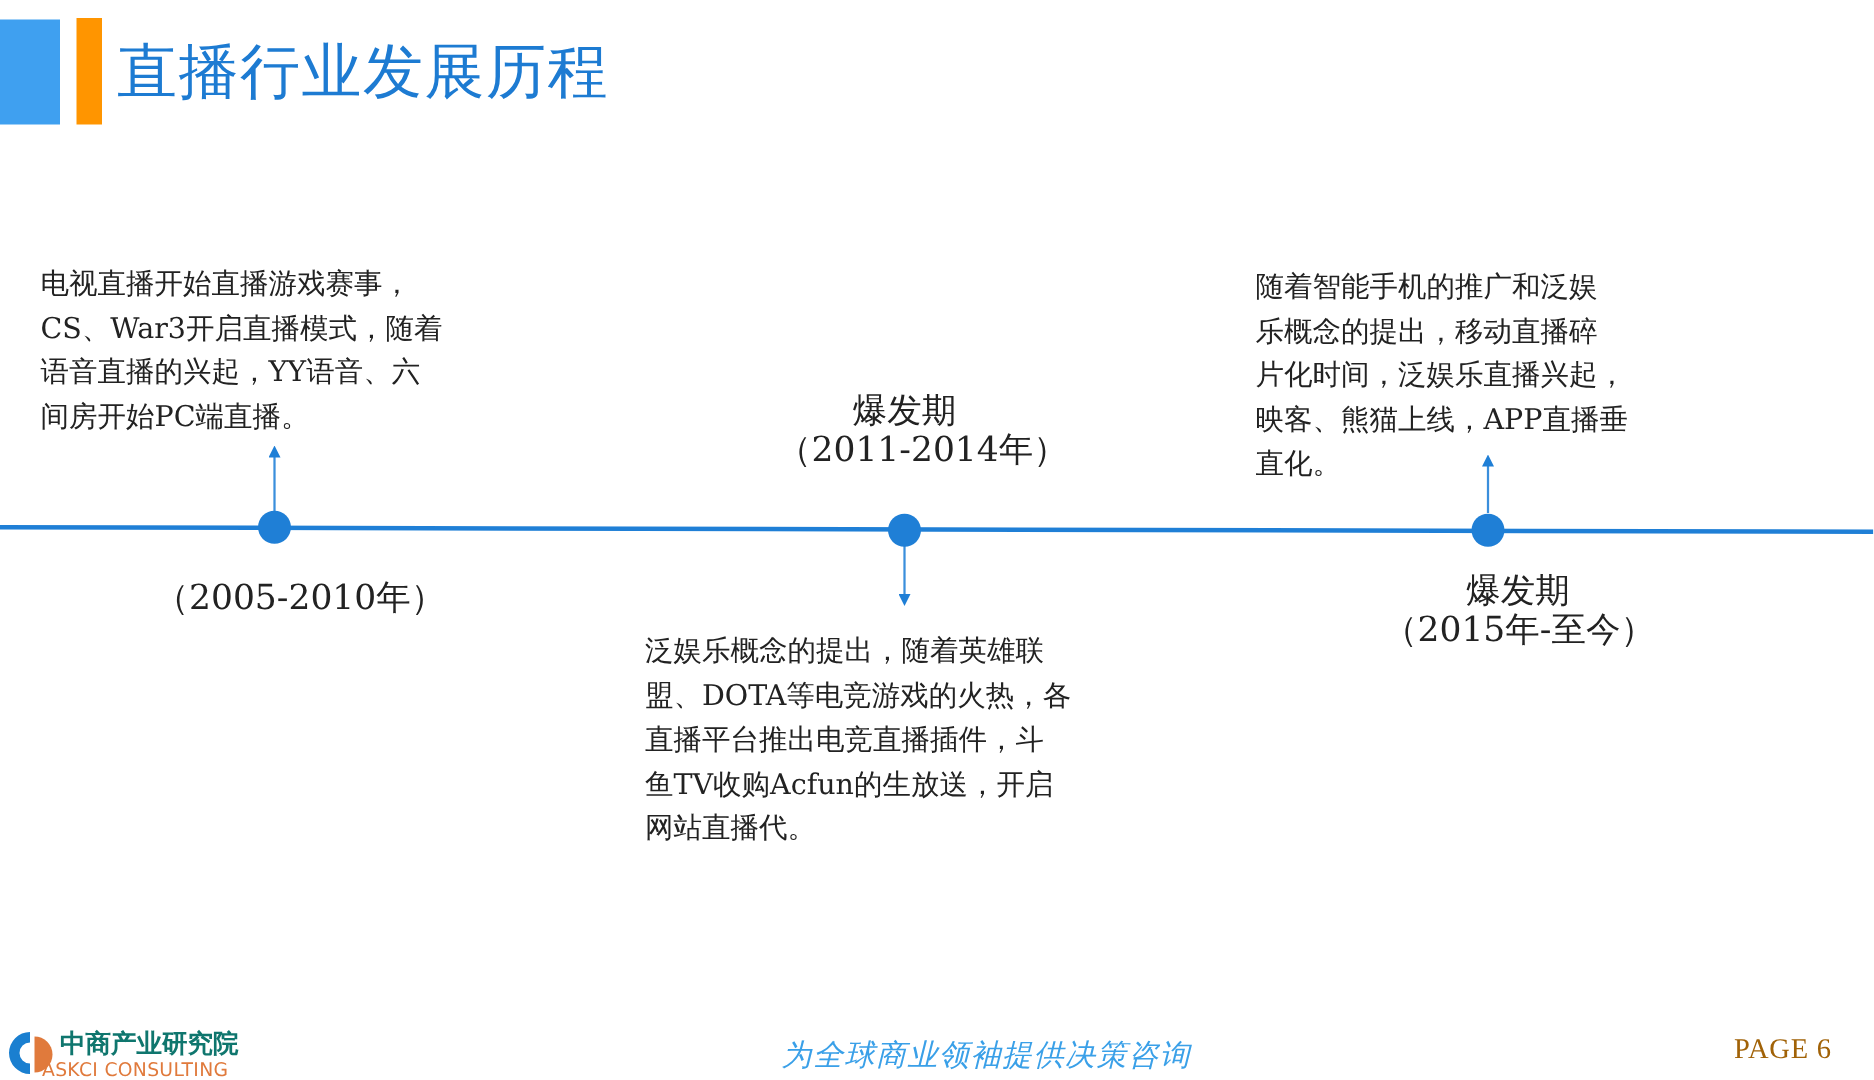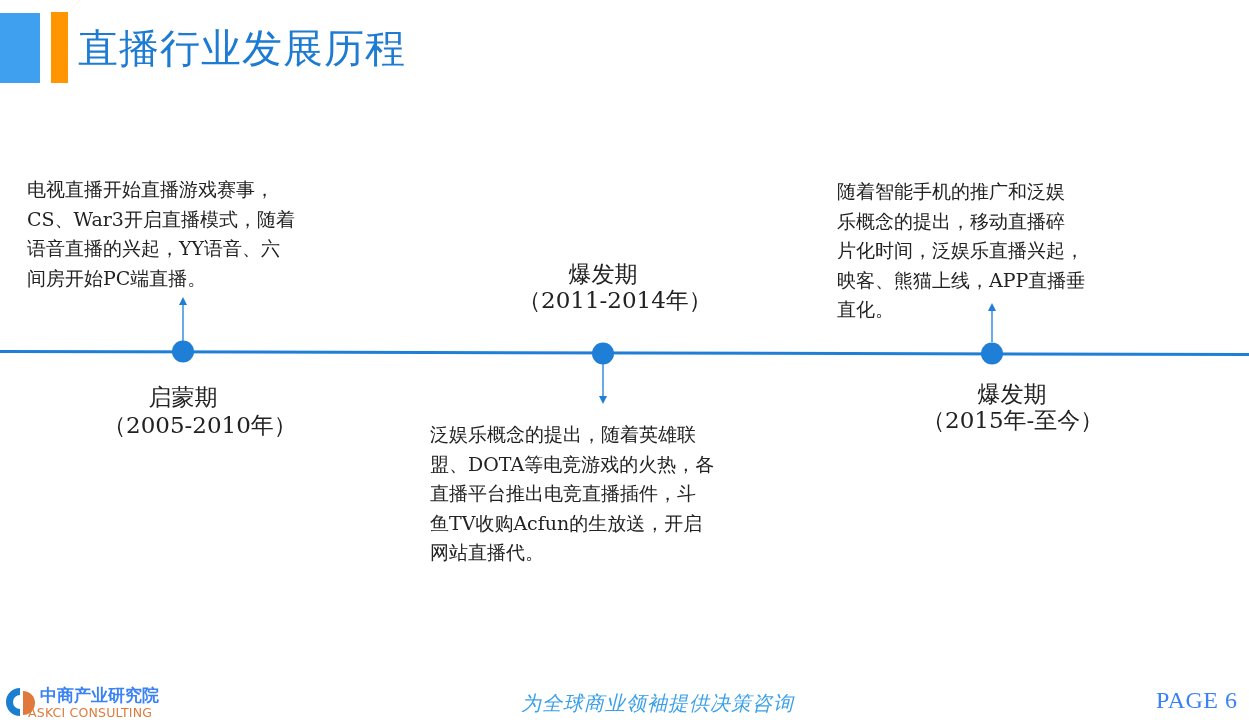--- a/index.html
+++ b/index.html
@@ -24,33 +24,33 @@
 
     .period {
       position: absolute; text-align: center; font-size: 23px; line-height: 26px; color: #222222;
       white-space: nowrap;
     }
     .period span { display: block; }
 
     .footer-logo { position: absolute; left: 3px; top: 685px; width: 34px; height: 34px; }
     .logo-cn {
       position: absolute; left: 40px; top: 685px; font-family: Liberation Serif, serif;
-      font-weight: bold; font-size: 17px; line-height: 21px; color: #3b82f6; white-space: nowrap; letter-spacing: 0px;
+      font-weight: bold; font-size: 17px; line-height: 21px; color: #0f766e; white-space: nowrap; letter-spacing: 0px;
     }
     .logo-en {
       position: absolute; left: 28px; top: 706px; font-family: "DejaVu Sans", "Liberation Sans", sans-serif;
       font-size: 12.5px; line-height: 14px; color: #e07a3c; white-space: nowrap; letter-spacing: 0.2px;
     }
     .slogan {
       position: absolute; left: 521px; top: 690px; font-family: "DejaVu Serif", "Liberation Serif", serif;
       font-style: italic; font-size: 20px; line-height: 26px; color: #3aa0e8; white-space: nowrap; letter-spacing: 1px;
     }
     .page-num {
       position: absolute; left: 1156px; top: 688px; font-family: "Liberation Serif", "DejaVu Serif", serif;
-      font-size: 24px; line-height: 24px; color: #3b82f6; white-space: nowrap; letter-spacing: 0.5px;
+      font-size: 19px; line-height: 24px; color: #a16207; white-space: nowrap; letter-spacing: 0.5px;
     }
   </style>
 </head>
 <body>
 
 <div class="bar-blue"></div>
 <div class="bar-orange"></div>
 <div class="page-title">直播行业发展历程</div>
 
 <svg class="timeline" viewBox="0 0 1249 720">
@@ -71,21 +71,20 @@
   <circle cx="992" cy="353.5" r="11" fill="#1f7fd6"></circle>
 </svg>
 
 <div class="desc" style="left:27px; top:175px;">
   <span class="line">电视直播开始直播游戏赛事，</span>
   <span class="line">CS、War3开启直播模式，随着</span>
   <span class="line">语音直播的兴起，YY语音、六</span>
   <span class="line">间房开始PC端直播。</span>
 </div>
 <div class="period" style="left:103px; top:384px; width:160px;">
-  <span>启蒙期</span>
   <span style="margin-top:2px;">（2005-2010年）</span>
 </div>
 
 <div class="period" style="left:518px; top:261px; width:170px;">
   <span>爆发期</span>
   <span>（2011-2014年）</span>
 </div>
 <div class="desc" style="left:430px; top:420px;">
   <span class="line">泛娱乐概念的提出，随着英雄联</span>
   <span class="line">盟、DOTA等电竞游戏的火热，各</span>

